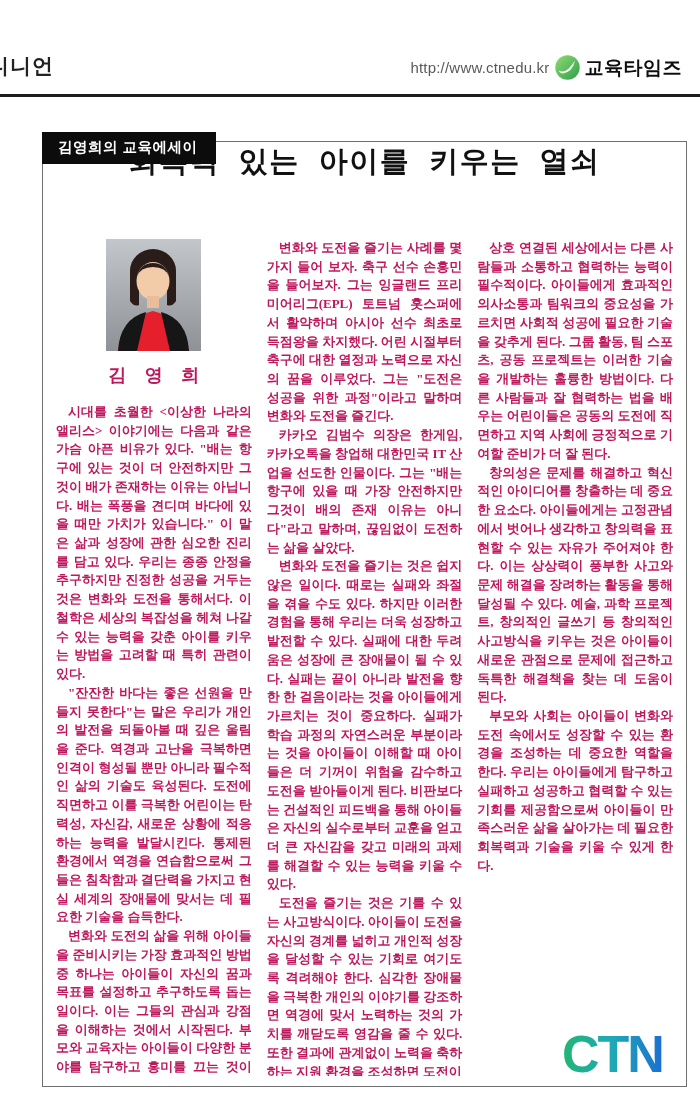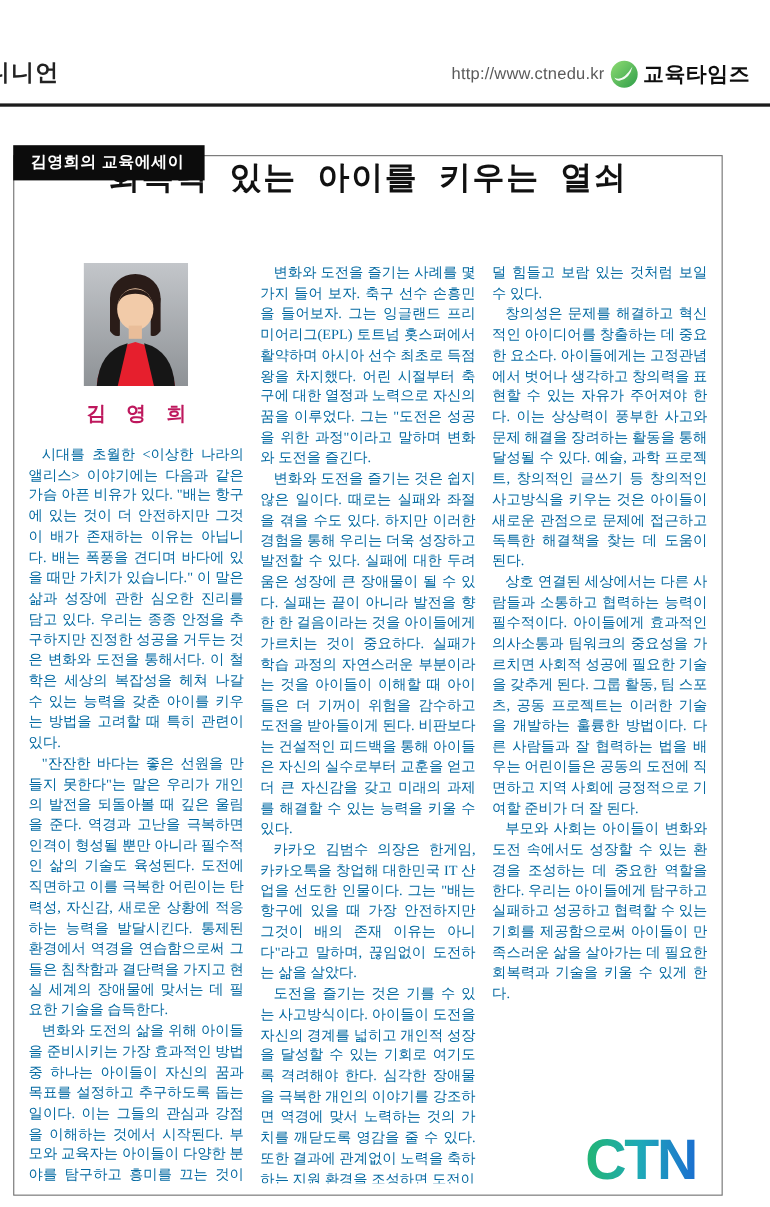--- a/index.html
+++ b/index.html
@@ -28,21 +28,21 @@
   .brand-icon{width:27px;height:27px;display:block;}
   .brand-name{
     font-family:Liberation Mono, monospace;
     font-size:19px;font-weight:800;color:#0e0e0e;letter-spacing:.5px;
   }
   .masthead-rule{
     position:absolute;left:0;top:94px;width:700px;height:3px;background:#1c1c1c;
   }
   
   .article-box{
-    position:absolute;left:12px;top:141px;width:645px;height:946px;
+    position:absolute;left:42px;top:141px;width:645px;height:946px;
     border:1px solid #6f6f6f;background:#fff;box-sizing:border-box;
   }
   .kicker{
     position:absolute;left:-1px;top:-10px;
     background:#0c0c0c;color:#fff;
     font-family:"Liberation Sans","DejaVu Sans",sans-serif;
     font-size:14.5px;font-weight:700;letter-spacing:.5px;
     padding:6px 18px 7px 16px;white-space:nowrap;
   }
   .headline{
@@ -51,21 +51,21 @@
     font-family:Liberation Mono, monospace;
   }
   
   .columns{
     position:absolute;left:13px;right:13px;top:97px;bottom:10px;
     display:flex;gap:15px;overflow:hidden;
   }
   .col{flex:1 1 0;min-width:0;}
   .col p{
     margin:0;font-size:13px;line-height:1.44;text-align:justify;
-    text-indent:12px;color:#0369a1;word-break:break-all;
+    text-indent:12px;color:#be185d;word-break:break-all;font-weight:bold;
   }
   .col p.cont{text-indent:0;}
   
   .profile{text-align:center;margin-bottom:16px;}
   .portrait{width:95px;height:112px;display:inline-block;}
   .author-name{
     margin-top:8px;font-size:18px;font-weight:600;color:#be185d;
     letter-spacing:7px;text-indent:7px;
   }
   .author-role{
@@ -126,29 +126,28 @@
         </svg>
         <div class="author-name">김 영 희</div>
       </div>
       <p>시대를 초월한 &lt;이상한 나라의 앨리스&gt; 이야기에는 다음과 같은 가슴 아픈 비유가 있다. "배는 항구에 있는 것이 더 안전하지만 그것이 배가 존재하는 이유는 아닙니다. 배는 폭풍을 견디며 바다에 있을 때만 가치가 있습니다." 이 말은 삶과 성장에 관한 심오한 진리를 담고 있다. 우리는 종종 안정을 추구하지만 진정한 성공을 거두는 것은 변화와 도전을 통해서다. 이 철학은 세상의 복잡성을 헤쳐 나갈 수 있는 능력을 갖춘 아이를 키우는 방법을 고려할 때 특히 관련이 있다.</p>
       <p>"잔잔한 바다는 좋은 선원을 만들지 못한다"는 말은 우리가 개인의 발전을 되돌아볼 때 깊은 울림을 준다. 역경과 고난을 극복하면 인격이 형성될 뿐만 아니라 필수적인 삶의 기술도 육성된다. 도전에 직면하고 이를 극복한 어린이는 탄력성, 자신감, 새로운 상황에 적응하는 능력을 발달시킨다. 통제된 환경에서 역경을 연습함으로써 그들은 침착함과 결단력을 가지고 현실 세계의 장애물에 맞서는 데 필요한 기술을 습득한다.</p>
       <p>변화와 도전의 삶을 위해 아이들을 준비시키는 가장 효과적인 방법 중 하나는 아이들이 자신의 꿈과 목표를 설정하고 추구하도록 돕는 일이다. 이는 그들의 관심과 강점을 이해하는 것에서 시작된다. 부모와 교육자는 아이들이 다양한 분야를 탐구하고 흥미를 끄는 것이 무엇인지 파악하며 달성 가능한 목표를 설정하도록 격려해야 한다. 이 과정은 목적의식과 방향성을 심어주며 아이들이 성공을 위해 노력하고 어려움을 인내하도록 동기를 부여한다.</p>
     </div>
 
     <div class="col">
       <p>변화와 도전을 즐기는 사례를 몇 가지 들어 보자. 축구 선수 손흥민을 들어보자. 그는 잉글랜드 프리미어리그(EPL) 토트넘 홋스퍼에서 활약하며 아시아 선수 최초로 득점왕을 차지했다. 어린 시절부터 축구에 대한 열정과 노력으로 자신의 꿈을 이루었다. 그는 "도전은 성공을 위한 과정"이라고 말하며 변화와 도전을 즐긴다.</p>
+      <p>카카오 김범수 의장은 한게임, 카카오톡을 창업해 대한민국 IT 산업을 선도한 인물이다. 그는 "배는 항구에 있을 때 가장 안전하지만 그것이 배의 존재 이유는 아니다"라고 말하며, 끊임없이 도전하는 삶을 살았다.</p>
       <p>변화와 도전을 즐기는 것은 쉽지 않은 일이다. 때로는 실패와 좌절을 겪을 수도 있다. 하지만 이러한 경험을 통해 우리는 더욱 성장하고 발전할 수 있다. 실패에 대한 두려움은 성장에 큰 장애물이 될 수 있다. 실패는 끝이 아니라 발전을 향한 한 걸음이라는 것을 아이들에게 가르치는 것이 중요하다. 실패가 학습 과정의 자연스러운 부분이라는 것을 아이들이 이해할 때 아이들은 더 기꺼이 위험을 감수하고 도전을 받아들이게 된다. 비판보다는 건설적인 피드백을 통해 아이들은 자신의 실수로부터 교훈을 얻고 더 큰 자신감을 갖고 미래의 과제를 해결할 수 있는 능력을 키울 수 있다.</p>
-      <p>카카오 김범수 의장은 한게임, 카카오톡을 창업해 대한민국 IT 산업을 선도한 인물이다. 그는 "배는 항구에 있을 때 가장 안전하지만 그것이 배의 존재 이유는 아니다"라고 말하며, 끊임없이 도전하는 삶을 살았다.</p>
       <p>도전을 즐기는 것은 기를 수 있는 사고방식이다. 아이들이 도전을 자신의 경계를 넓히고 개인적 성장을 달성할 수 있는 기회로 여기도록 격려해야 한다. 심각한 장애물을 극복한 개인의 이야기를 강조하면 역경에 맞서 노력하는 것의 가치를 깨닫도록 영감을 줄 수 있다. 또한 결과에 관계없이 노력을 축하하는 지원 환경을 조성하면 도전이</p>
     </div>
 
     <div class="col">
-      <p class="cont">덜 힘들고 보람 있는 것처럼 보일 수 있다.</p>
+      <p>상호 연결된 세상에서는 다른 사람들과 소통하고 협력하는 능력이 필수적이다. 아이들에게 효과적인 의사소통과 팀워크의 중요성을 가르치면 사회적 성공에 필요한 기술을 갖추게 된다. 그룹 활동, 팀 스포츠, 공동 프로젝트는 이러한 기술을 개발하는 훌륭한 방법이다. 다른 사람들과 잘 협력하는 법을 배우는 어린이들은 공동의 도전에 직면하고 지역 사회에 긍정적으로 기여할 준비가 더 잘 된다.</p>
       <p>창의성은 문제를 해결하고 혁신적인 아이디어를 창출하는 데 중요한 요소다. 아이들에게는 고정관념에서 벗어나 생각하고 창의력을 표현할 수 있는 자유가 주어져야 한다. 이는 상상력이 풍부한 사고와 문제 해결을 장려하는 활동을 통해 달성될 수 있다. 예술, 과학 프로젝트, 창의적인 글쓰기 등 창의적인 사고방식을 키우는 것은 아이들이 새로운 관점으로 문제에 접근하고 독특한 해결책을 찾는 데 도움이 된다.</p>
-      <p>상호 연결된 세상에서는 다른 사람들과 소통하고 협력하는 능력이 필수적이다. 아이들에게 효과적인 의사소통과 팀워크의 중요성을 가르치면 사회적 성공에 필요한 기술을 갖추게 된다. 그룹 활동, 팀 스포츠, 공동 프로젝트는 이러한 기술을 개발하는 훌륭한 방법이다. 다른 사람들과 잘 협력하는 법을 배우는 어린이들은 공동의 도전에 직면하고 지역 사회에 긍정적으로 기여할 준비가 더 잘 된다.</p>
       <p>부모와 사회는 아이들이 변화와 도전 속에서도 성장할 수 있는 환경을 조성하는 데 중요한 역할을 한다. 우리는 아이들에게 탐구하고 실패하고 성공하고 협력할 수 있는 기회를 제공함으로써 아이들이 만족스러운 삶을 살아가는 데 필요한 회복력과 기술을 키울 수 있게 한다.</p>
 
     </div>
   </div>
 
   <svg class="watermark" viewBox="0 0 118 58">
     <defs>
       <linearGradient id="gCtn" x1="0" y1="0" x2="1" y2="0">
         <stop offset="0" stop-color="#23b573"></stop>
         <stop offset="0.5" stop-color="#1fa9b8"></stop>

